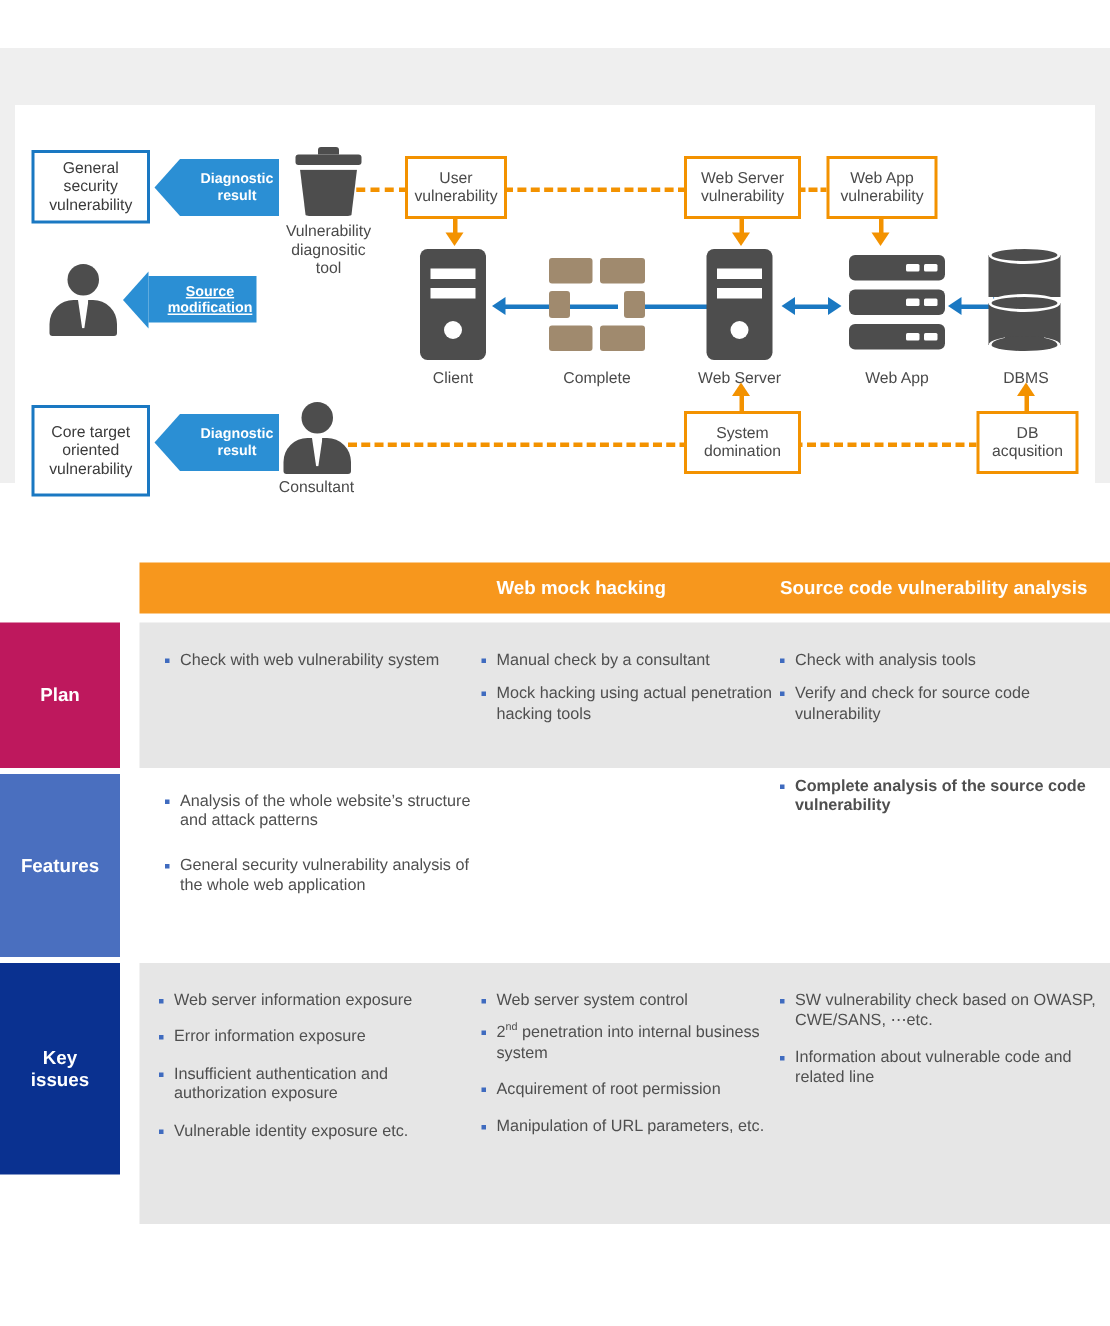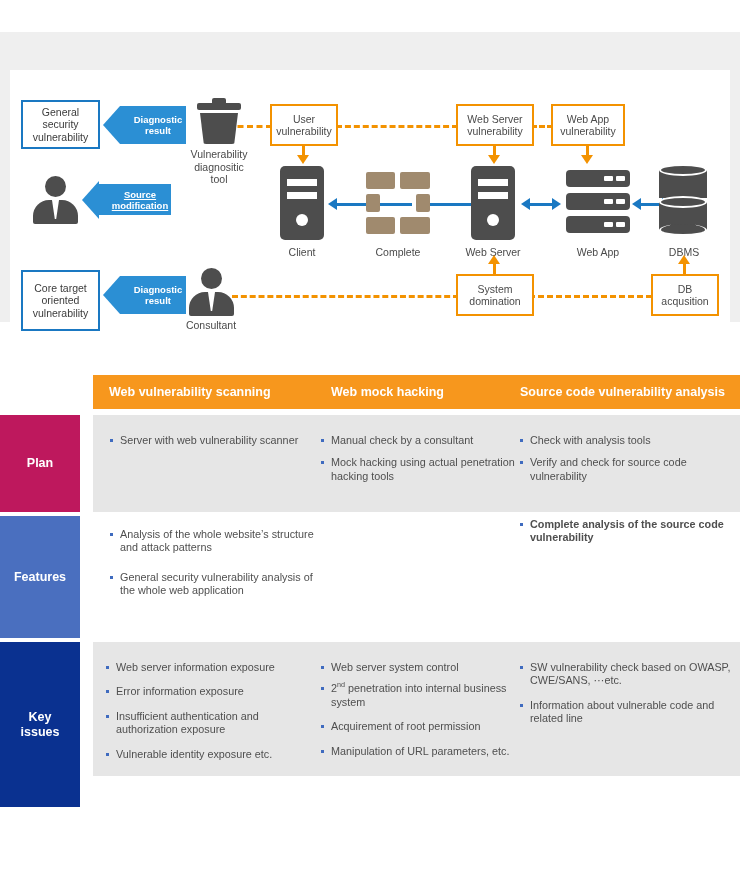--- a/index.html
+++ b/index.html
@@ -303,30 +303,29 @@
       <div class="arr-stem" style="left:673px;top:193px;height:11px;"></div>
       <div class="arr-up" style="left:668px;top:185px;"></div>
 
     </div>
   </div>
 </div>
 
 <div id="table-wrap">
 
   <div id="thead">
-    <div class="th" style="left:16px;width:200px;">Web vulnerability scanning</div>
     <div class="th" style="left:238px;width:180px;">Web mock hacking</div>
     <div class="th" style="left:427px;width:250px;">Source code vulnerability analysis</div>
   </div>
 
   <div class="rowlabel" style="top:40px;height:97px;background:#be185d;white-space:pre-line;">Plan</div>
   <div class="rowbody" style="top:40px;height:97px;background:#e6e6e6;">
     <div class="col" style="left:16px;top:19px;width:205px;">
       <ul class="bl">
-        <li>Server with web vulnerability scanner</li>
+        <li>Check with web vulnerability system</li>
       </ul>
     </div>
     <div class="col" style="left:227px;top:19px;width:196px;">
       <ul class="bl">
         <li>Manual check by a consultant</li>
         <li>Mock hacking using actual penetration hacking tools</li>
       </ul>
     </div>
     <div class="col" style="left:426px;top:19px;width:210px;">
       <ul class="bl">
@@ -344,23 +343,23 @@
         <li>General security vulnerability analysis of the whole web application</li>
       </ul>
     </div>
     <div class="col" style="left:426px;top:2px;width:210px;font-weight:bold;">
       <ul class="bl">
         <li>Complete analysis of the source code vulnerability</li>
       </ul>
     </div>
   </div>
 
-  <div class="rowlabel" style="top:267px;height:165px;background:#0a3190;white-space:pre-line;">Key
+  <div class="rowlabel" style="top:267px;height:141px;background:#0a3190;white-space:pre-line;">Key
 issues</div>
-  <div class="rowbody" style="top:267px;height:134px;background:#e6e6e6;">
+  <div class="rowbody" style="top:267px;height:174px;background:#e6e6e6;">
     <div class="col" style="left:12px;top:19px;width:212px;">
       <ul class="bl">
         <li style="margin-bottom:11px;">Web server information exposure</li>
         <li style="margin-bottom:11px;">Error information exposure</li>
         <li style="margin-bottom:11px;">Insufficient authentication and authorization exposure</li>
         <li>Vulnerable identity exposure etc.</li>
       </ul>
     </div>
     <div class="col" style="left:227px;top:19px;width:192px;">
       <ul class="bl">

